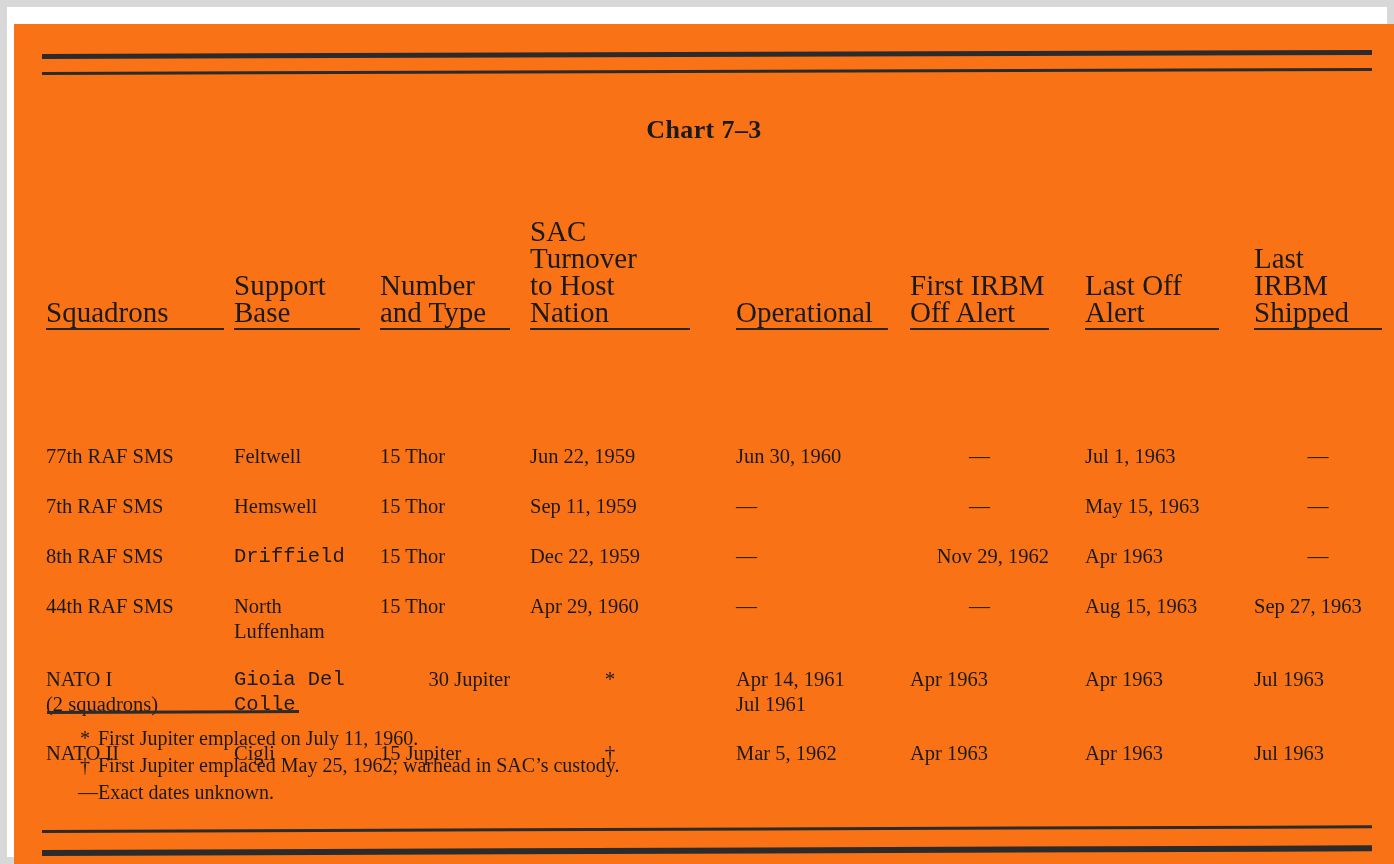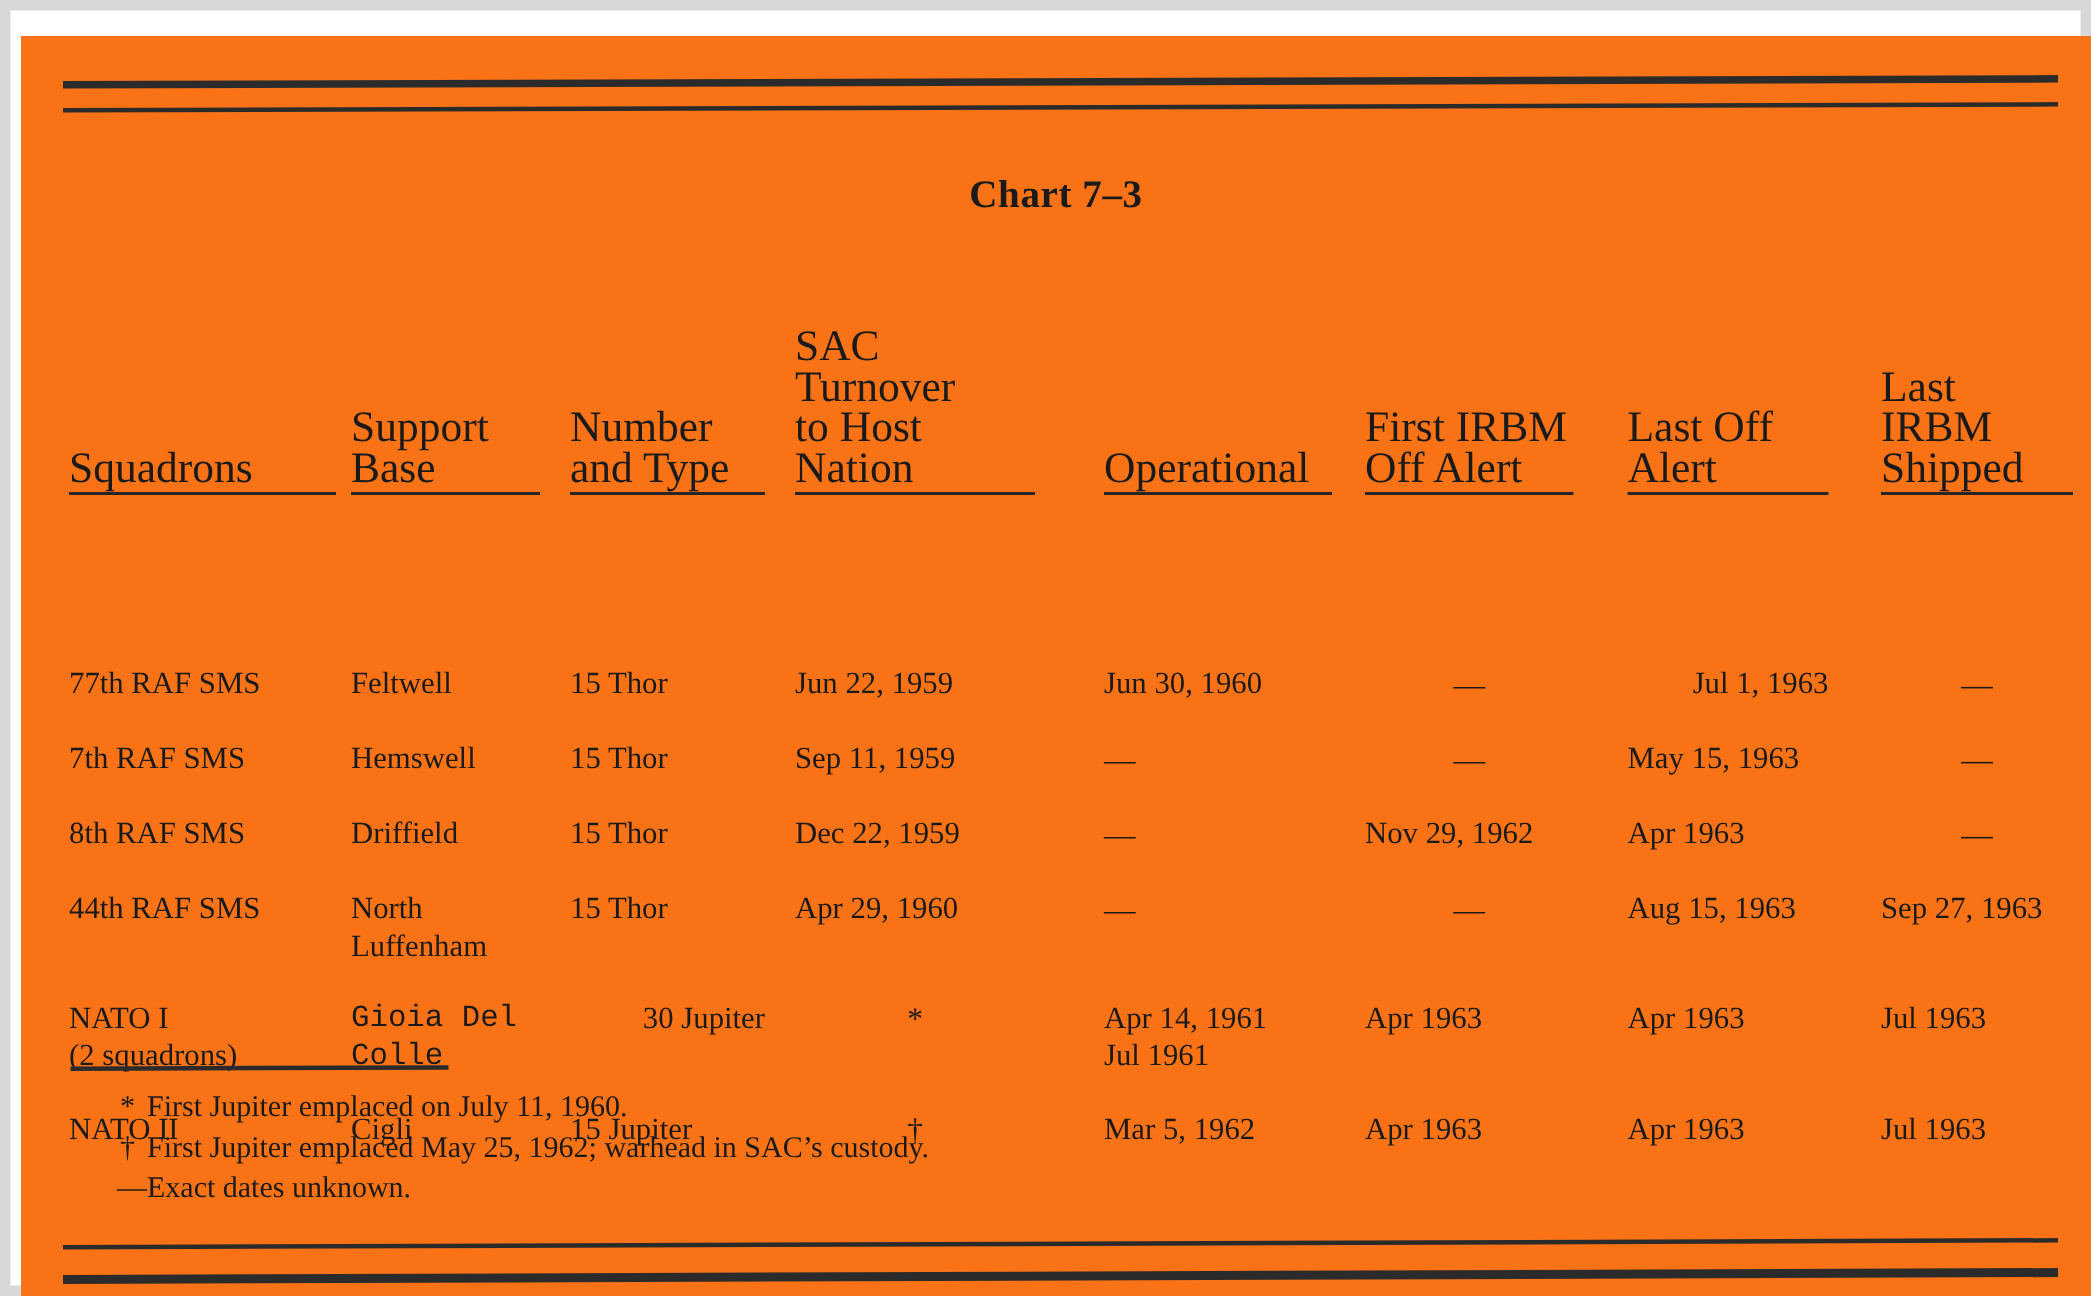--- a/index.html
+++ b/index.html
@@ -180,40 +180,40 @@
 Shipped</span><span class="hdr-underline"></span></div>
         </div>
       <div id="body-rows" style="position: relative; height: 460px;">
           <div class="data-row" style="position: absolute; top: 114px; left: 0px; width: 1340px;">
             <div class="cell" style="left: 8px; width: 178px;">77th RAF SMS</div>
             <div class="cell" style="left: 196px; width: 126px;">Feltwell</div>
             <div class="cell" style="left: 342px; width: 130px;">15 Thor</div>
             <div class="cell center" style="left: 492px; width: 160px; text-align: left;">Jun 22, 1959</div>
             <div class="cell" style="left: 698px; width: 152px;">Jun 30, 1960</div>
             <div class="cell center dash" style="left: 872px; width: 139px;">—</div>
-            <div class="cell" style="left: 1047px; width: 134px; text-align: right;">Jul 1, 1963</div>
+            <div class="cell" style="left: 1047px; width: 134px;">Jul 1, 1963</div>
             <div class="cell center dash" style="left: 1216px; width: 128px;">—</div>
           </div>
           <div class="data-row" style="position: absolute; top: 164px; left: 0px; width: 1340px;">
             <div class="cell" style="left: 8px; width: 178px;">7th RAF SMS</div>
             <div class="cell" style="left: 196px; width: 126px;">Hemswell</div>
             <div class="cell" style="left: 342px; width: 130px;">15 Thor</div>
             <div class="cell center" style="left: 492px; width: 160px; text-align: left;">Sep 11, 1959</div>
             <div class="cell dash" style="left: 698px; width: 152px;">—</div>
             <div class="cell center dash" style="left: 872px; width: 139px;">—</div>
             <div class="cell" style="left: 1047px; width: 134px;">May 15, 1963</div>
             <div class="cell center dash" style="left: 1216px; width: 128px;">—</div>
           </div>
           <div class="data-row" style="position: absolute; top: 214px; left: 0px; width: 1340px;">
             <div class="cell" style="left: 8px; width: 178px;">8th RAF SMS</div>
-            <div class="cell" style="left: 196px; width: 126px;">Driffield</div>
+            <div class="cell" style="left: 196px; width: 126px; font-family: Liberation Mono, monospace;">Driffield</div>
             <div class="cell" style="left: 342px; width: 130px;">15 Thor</div>
             <div class="cell center" style="left: 492px; width: 160px; text-align: left;">Dec 22, 1959</div>
             <div class="cell dash" style="left: 698px; width: 152px;">—</div>
-            <div class="cell center" style="left: 872px; width: 139px; text-align: left;">Nov 29, 1962</div>
+            <div class="cell center" style="left: 872px; width: 139px; text-align: right;">Nov 29, 1962</div>
             <div class="cell" style="left: 1047px; width: 134px;">Apr 1963</div>
             <div class="cell center dash" style="left: 1216px; width: 128px;">—</div>
           </div>
           <div class="data-row" style="position: absolute; top: 264px; left: 0px; width: 1340px;">
             <div class="cell" style="left: 8px; width: 178px;">44th RAF SMS</div>
             <div class="cell" style="left: 196px; width: 126px;">North
 Luffenham</div>
             <div class="cell" style="left: 342px; width: 130px;">15 Thor</div>
             <div class="cell center" style="left: 492px; width: 160px; text-align: left;">Apr 29, 1960</div>
             <div class="cell dash" style="left: 698px; width: 152px;">—</div>

